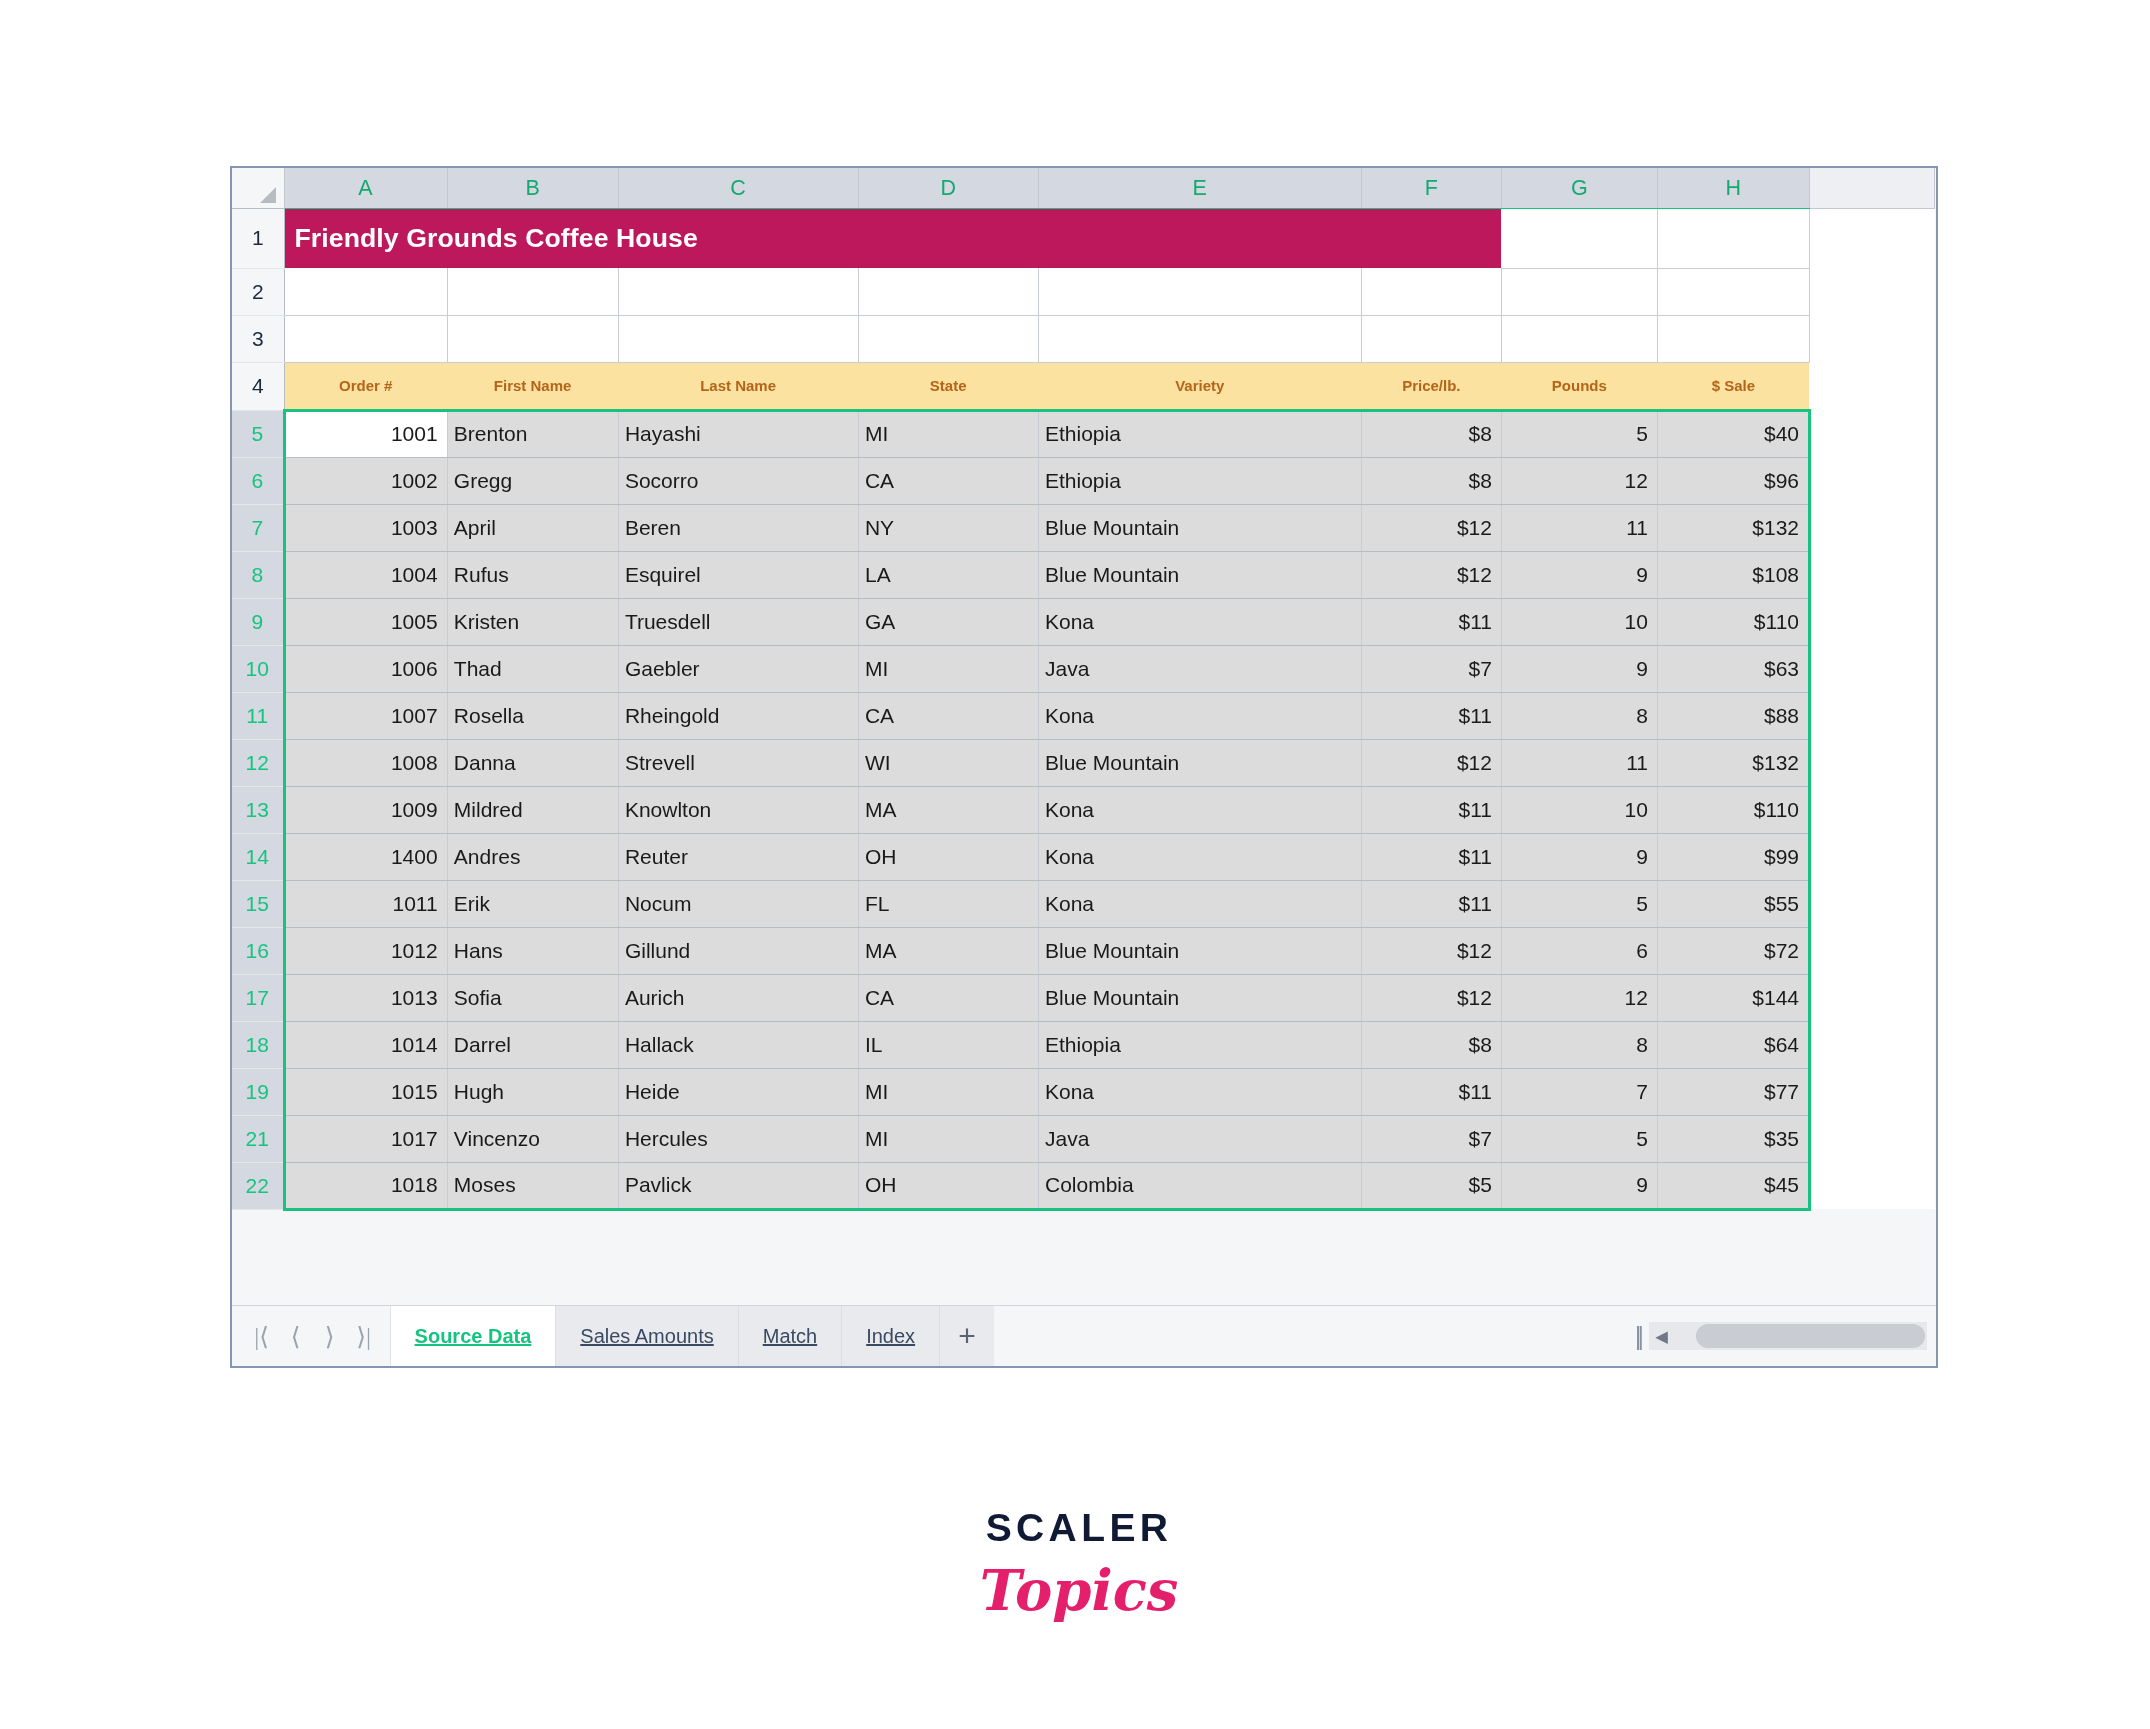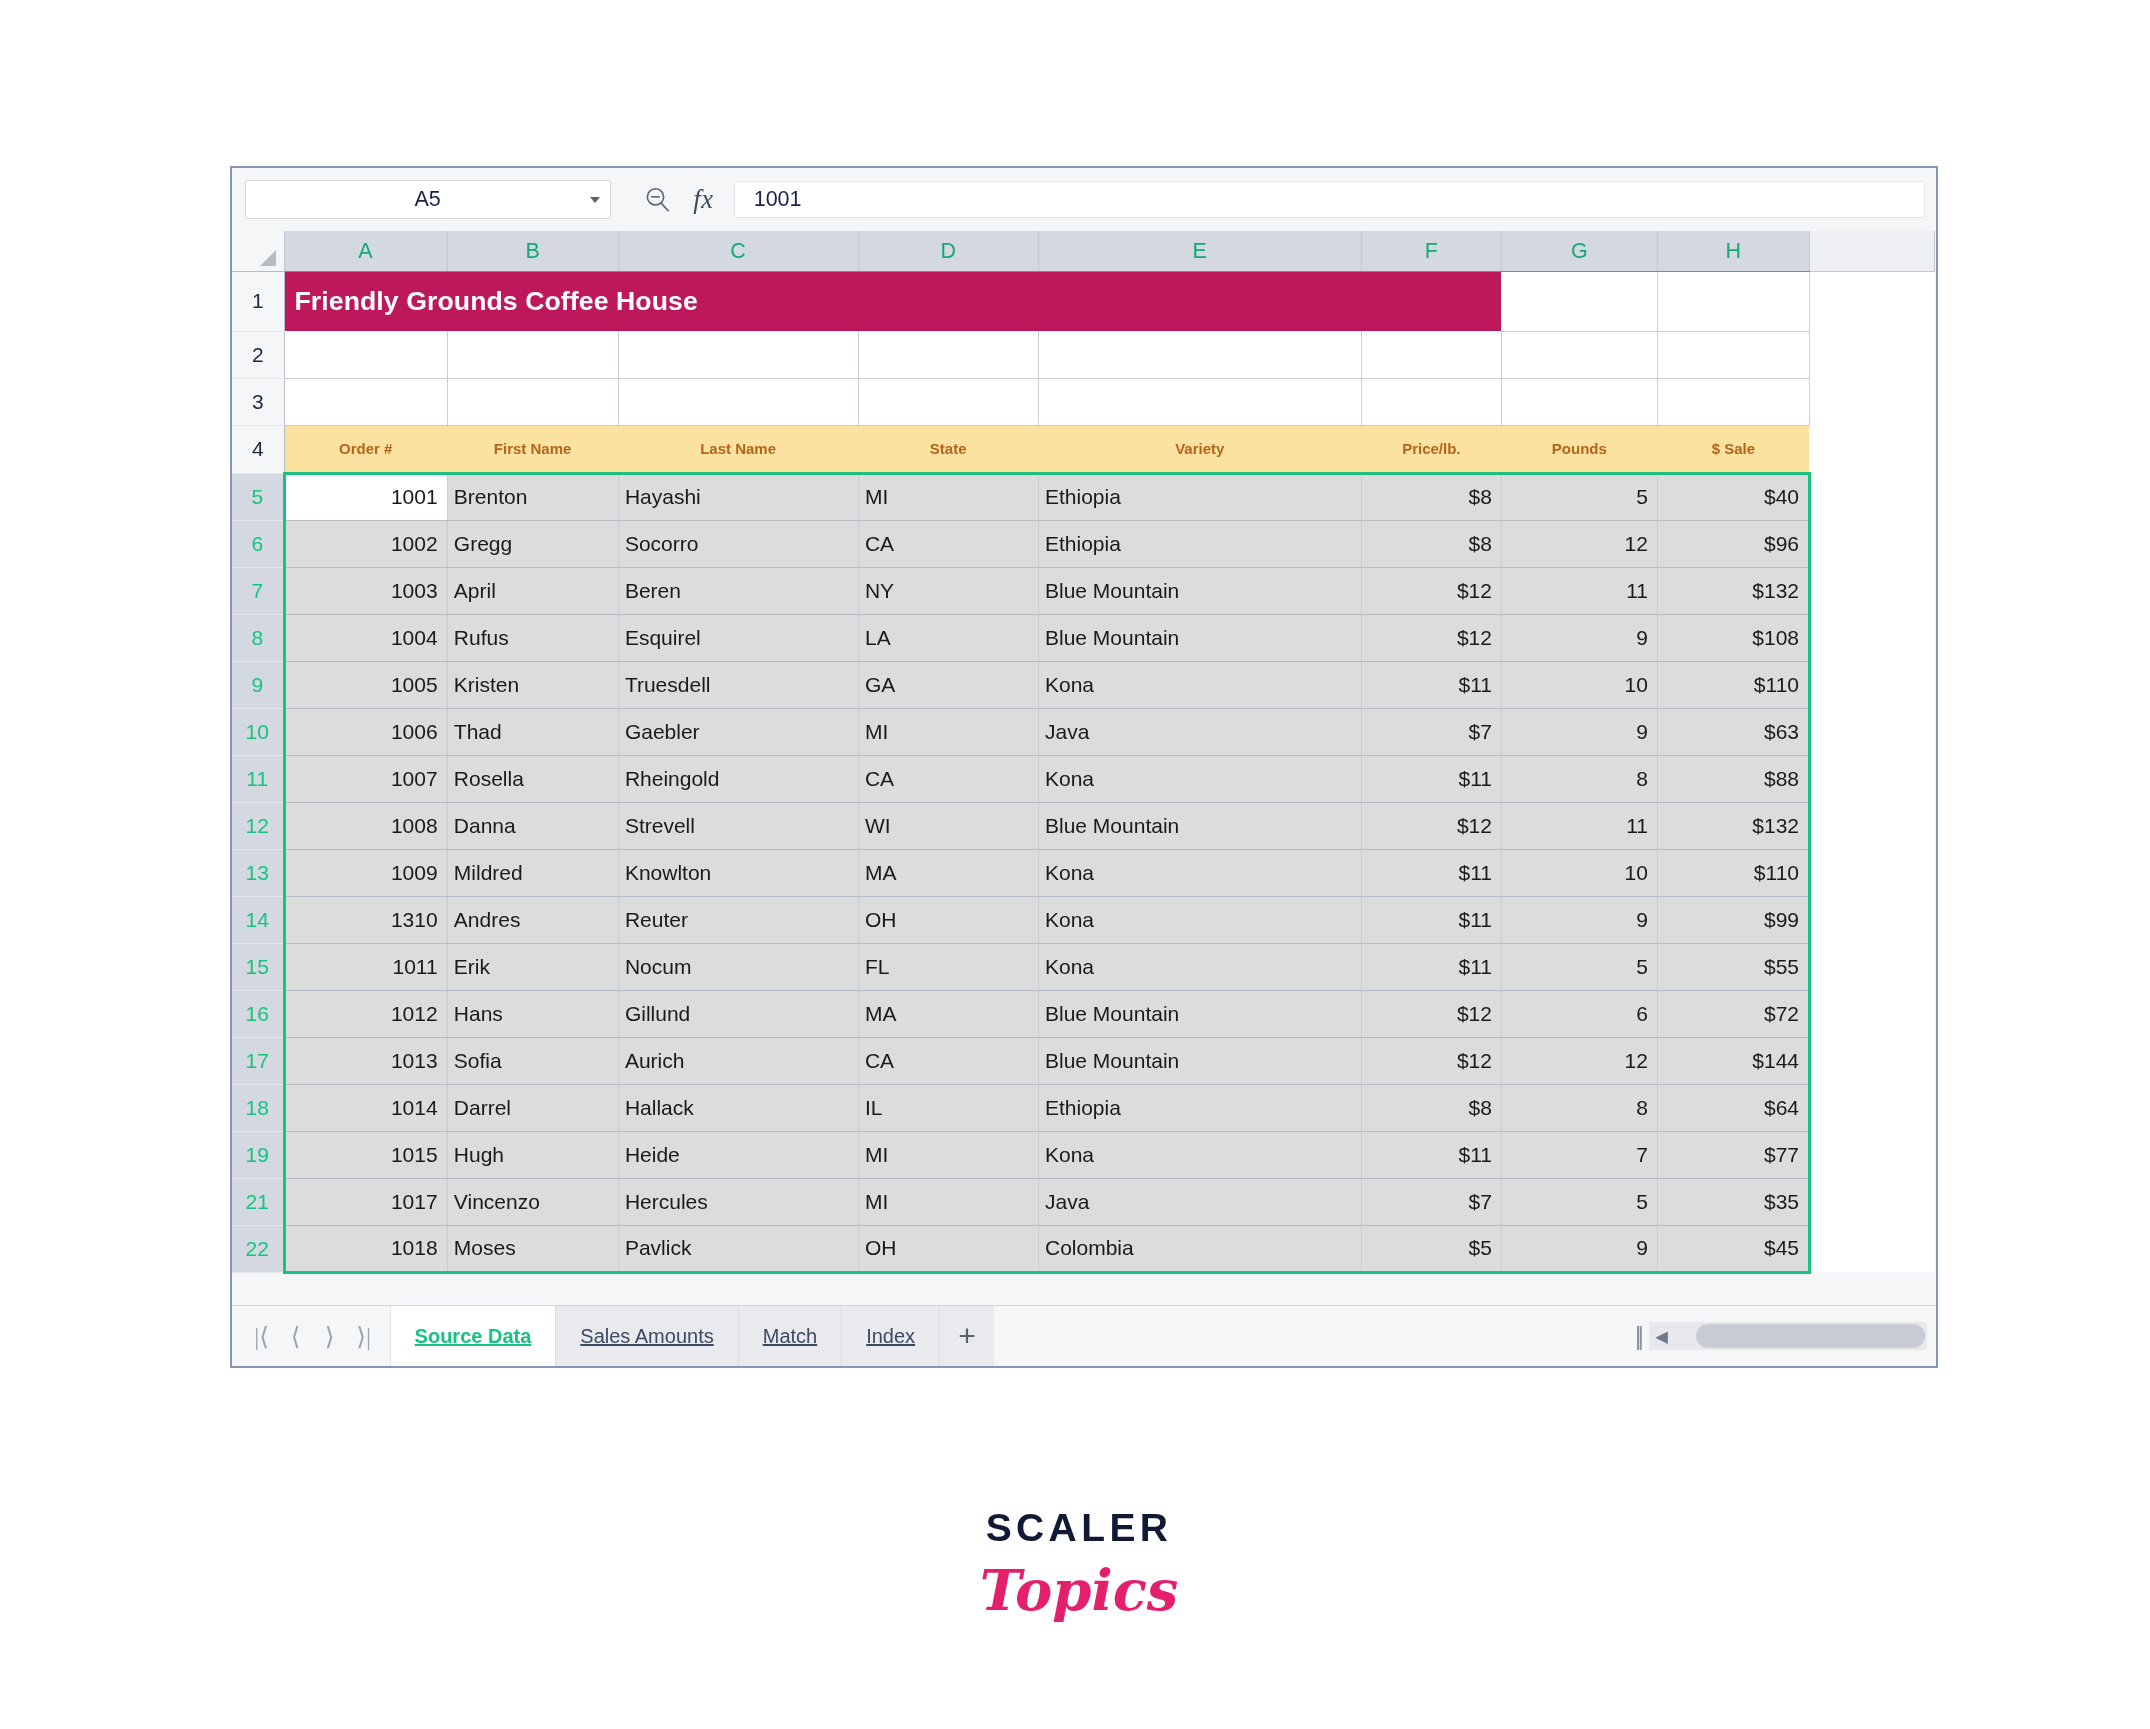--- a/index.html
+++ b/index.html
@@ -343,38 +343,20 @@
     line-height: 1.05;
     margin-top: 14px;
     font-weight: bold;
   }
 </style>
 </head>
 <body>
 
 <div id="excel-window">
 
-  <div id="formula-bar-row">
-    <div id="name-box">
-      <span id="name-box-value">A5</span>
-      <span id="name-box-caret"></span>
-    </div>
-
-    <div class="fbar-icon">
-      <svg width="30" height="30" viewBox="0 0 48 48">
-        <circle cx="20" cy="19" r="13" fill="none" stroke="#5a6678" stroke-width="2.6"></circle>
-        <line x1="13" y1="19" x2="27" y2="19" stroke="#5a6678" stroke-width="2.6"></line>
-        <line x1="29" y1="29" x2="41" y2="42" stroke="#5a6678" stroke-width="2.6"></line>
-      </svg>
-    </div>
-
-    <div id="fx-label">fx</div>
-
-    <div id="formula-input" title="1001">1001</div>
-  </div>
 
   <div id="grid-wrap">
     <table class="grid">
       <colgroup>
         <col class="c-rh">
           <col class="c-a">
           <col class="c-b">
           <col class="c-c">
           <col class="c-d">
         <col class="c-e">
@@ -552,21 +534,21 @@
             <td class="cell data txt">Knowlton</td>
             <td class="cell data txt">MA</td>
             <td class="cell data txt">Kona</td>
             <td class="cell data num">$11</td>
             <td class="cell data num">10</td>
             <td class="cell data num sel-right">$110</td>
             <td class="outside"></td>
           </tr>
           <tr>
             <td class="rowhead sel">14</td>
-            <td class="cell data num sel-left">1310</td>
+            <td class="cell data num sel-left">1400</td>
             <td class="cell data txt">Andres</td>
             <td class="cell data txt">Reuter</td>
             <td class="cell data txt">OH</td>
             <td class="cell data txt">Kona</td>
             <td class="cell data num">$11</td>
             <td class="cell data num">9</td>
             <td class="cell data num sel-right">$99</td>
             <td class="outside"></td>
           </tr>
           <tr>

